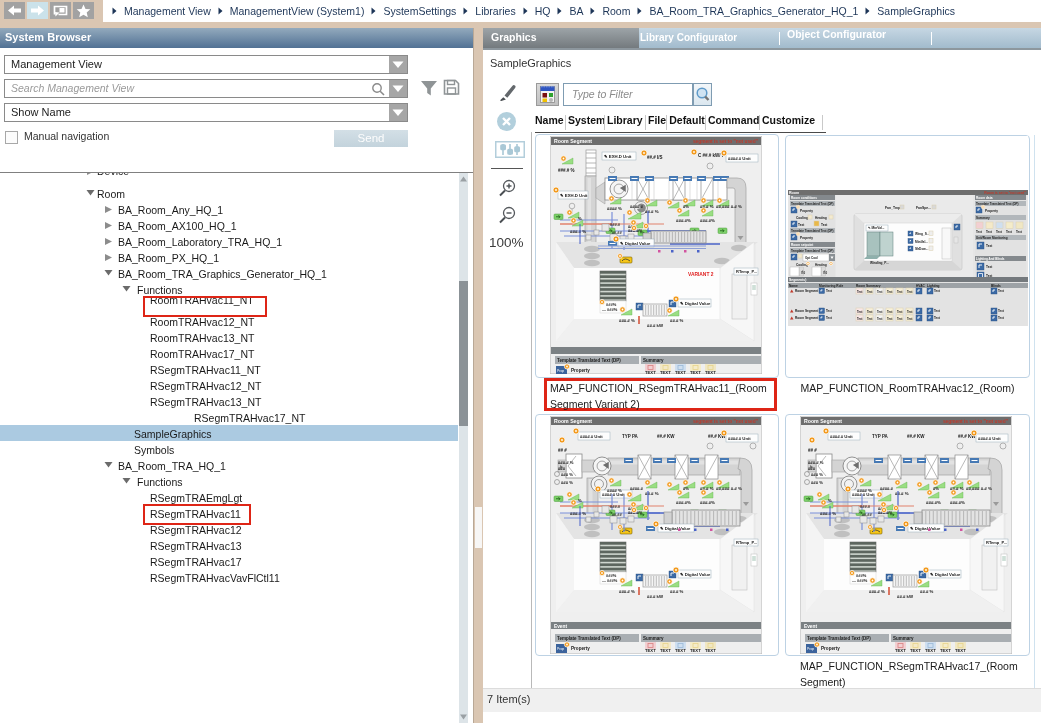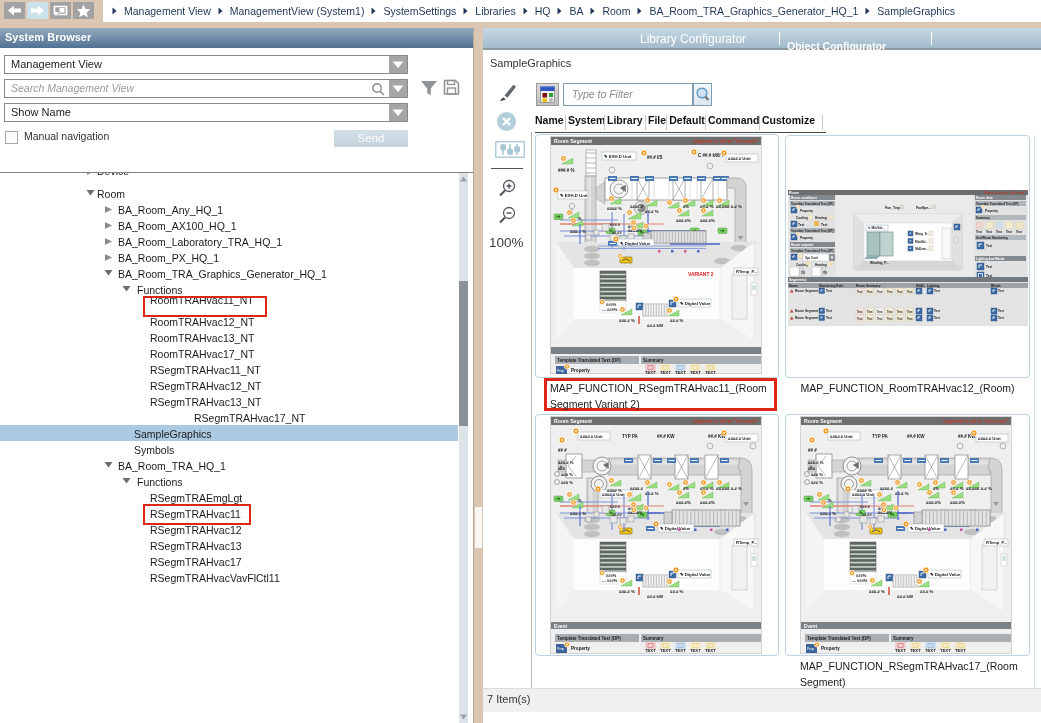--- a/index.html
+++ b/index.html
@@ -201,23 +201,26 @@
   </div>
 </div>
 
 <div class="abs" style="left:474px;top:28px;width:9px;height:695px;background:#dac6b2;">
   <div class="abs" style="left:1px;top:479px;width:7px;height:41px;background:#f7f6f5;"></div>
 </div>
 
 <div class="abs" style="left:483px;top:28px;width:558px;height:695px;background:#fff;">
 
   <div class="abs" style="left:0;top:0;width:558px;height:20px;background:linear-gradient(#c6d7e3,#a2bbcd);border-bottom:2px solid #8d979e;box-sizing:content-box;"></div>
-  <div class="abs" style="left:157px;top:4px;color:#fff;font-size:12px;font-weight:normal;">Library Configurator</div>
+  <div class="abs" style="left:0;top:0;width:156px;height:20px;background:linear-gradient(#9da4a8,#747a7e);border-bottom:2px solid #8d979e;">
+    <div class="abs" style="left:8px;top:3px;color:#fff;font-size:10.5px;font-weight:bold;">Graphics</div>
+  </div>
+  <div class="abs" style="left:157px;top:4px;color:#fff;font-size:10px;font-weight:bold;">Library Configurator</div>
   <div class="abs" style="left:296px;top:4px;width:1px;height:13px;background:#fff;"></div>
-  <div class="abs" style="left:304px;top:12px;color:#fff;font-size:10.5px;font-weight:bold;">Object Configurator</div>
+  <div class="abs" style="left:304px;top:0;color:#fff;font-size:10.5px;font-weight:bold;">Object Configurator</div>
   <div class="abs" style="left:448px;top:4px;width:1px;height:13px;background:#fff;"></div>
 
   <div class="abs" style="left:7px;top:29px;font-size:11px;color:#333;">SampleGraphics</div>
 
   <svg class="abs" style="left:12px;top:55px;" width="22" height="22">
     <path d="M9.5 12.5 L17.5 2.8 q1.1 -1.3 2.4 -0.2 q1.3 1.1 0.2 2.4 L12.3 14.8 z" fill="#63686c"></path>
     <path d="M8.3 14.2 l2.6 2.2 l-4.6 1.6 q-1.3 0.3 -0.9 -1 z" fill="#4a4f53"></path>
   </svg>
   <div class="abs" style="left:14px;top:84px;width:19px;height:19px;border-radius:50%;background:#b2cfdc;">
     <svg width="19" height="19">

